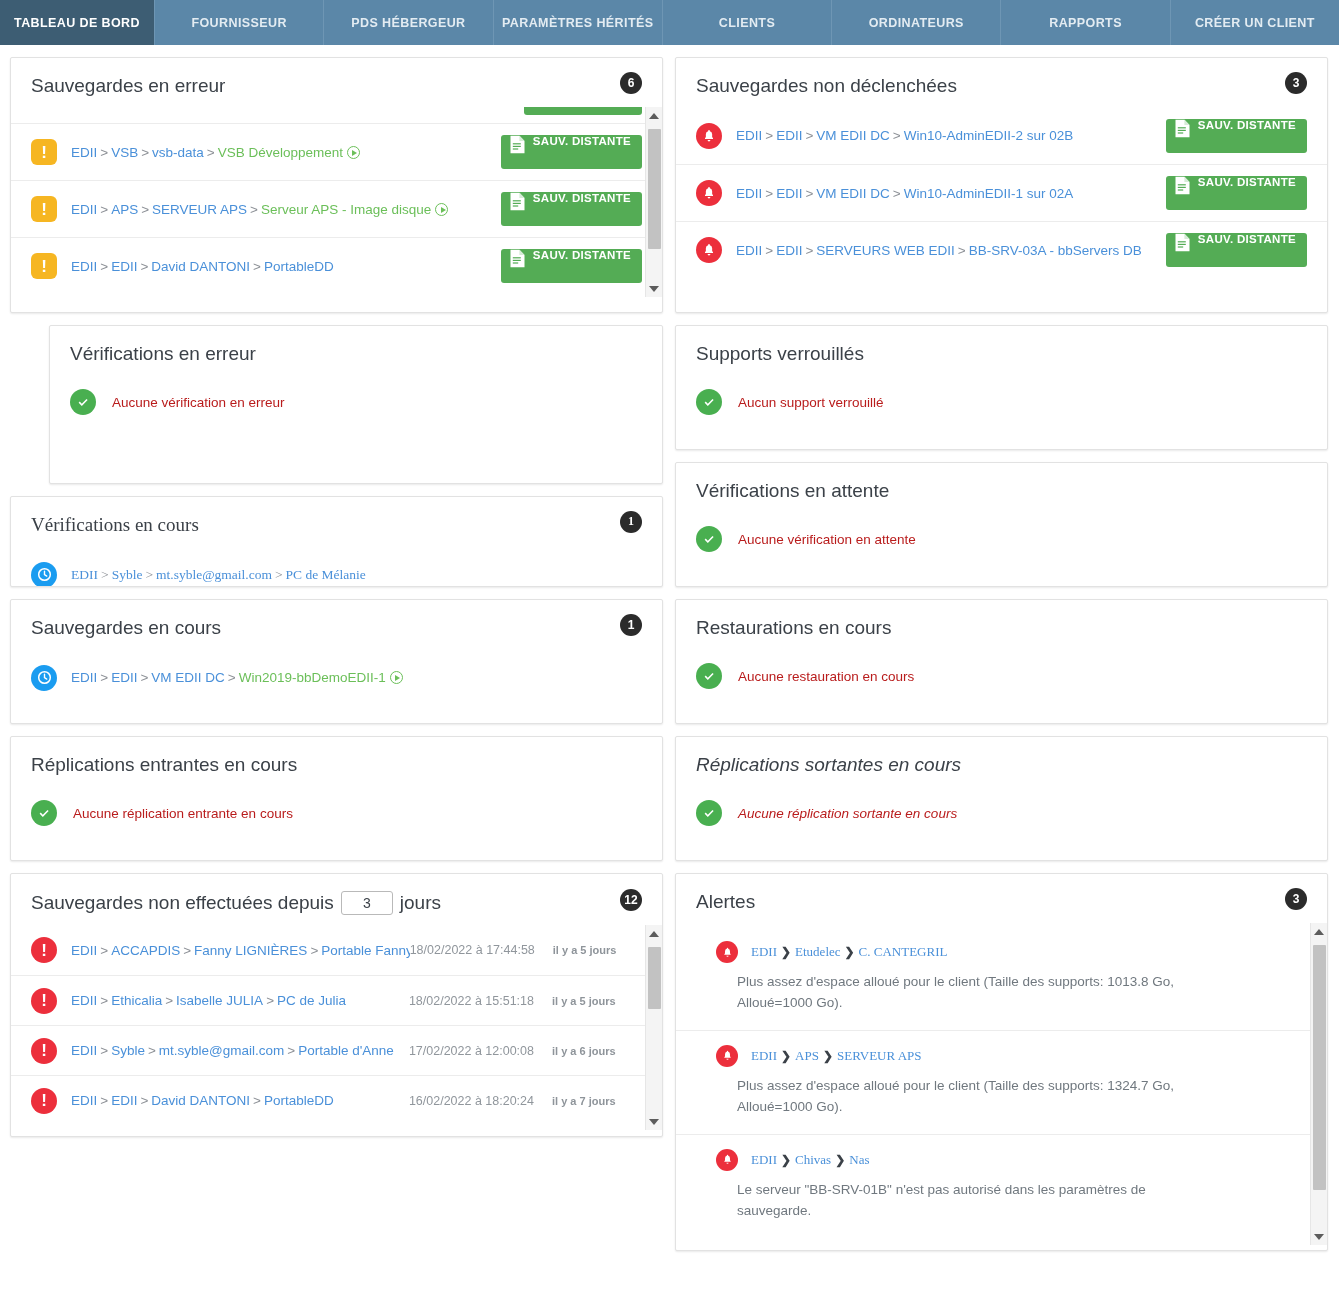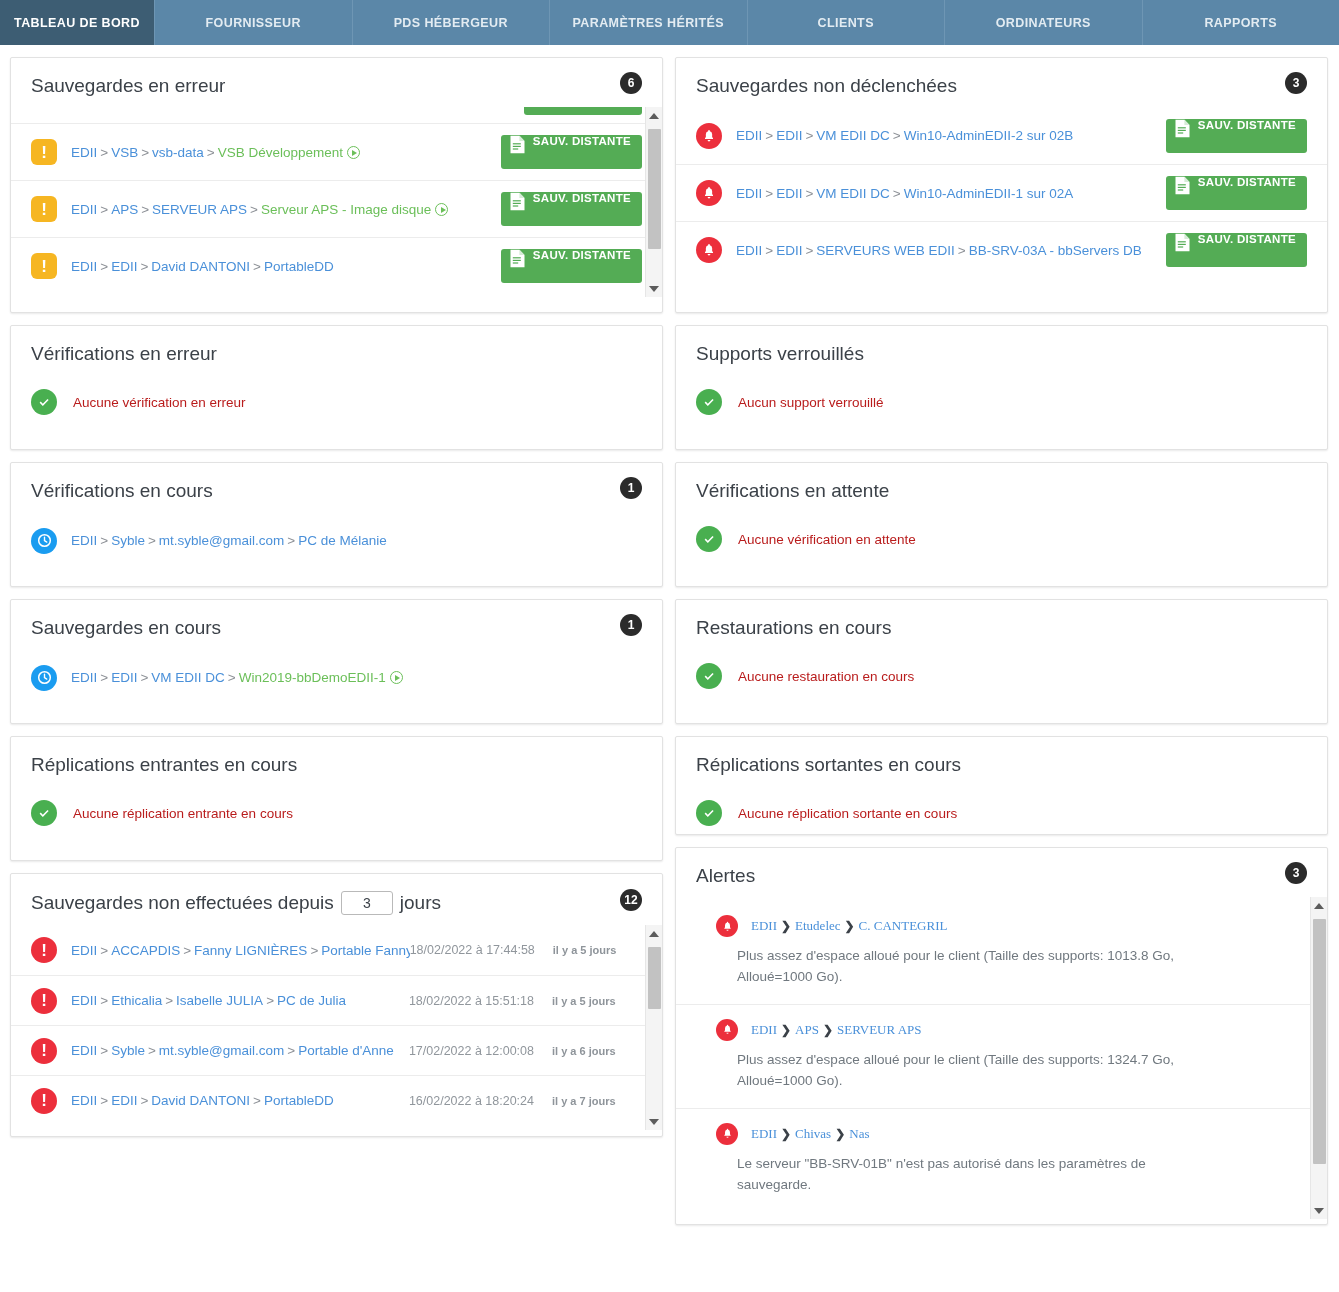--- a/index.html
+++ b/index.html
@@ -323,20 +323,23 @@
       <span>PARAMÈTRES HÉRITÉS</span>
     </div>
     <div class="nav-tab">
       <span>CLIENTS</span>
     </div>
     <div class="nav-tab">
       <span>ORDINATEURS</span>
     </div>
     <div class="nav-tab">
       <span>RAPPORTS</span>
+    </div>
+    <div class="nav-tab">
+      <span>CRÉER UN CLIENT</span>
     </div>
   </div>
 
 <div class="page">
 
   <div class="column col-left">
 
     <div class="card" style="height:256px;">
       <div class="card-head">
         <span class="card-title">Sauvegardes en erreur</span>
@@ -401,35 +404,35 @@
               <span class="tri up"></span>
             </div>
           <div class="thumb" style="top:22px;height:120px;"></div>
           <div class="arr down">
               <span class="tri down"></span>
             </div>
         </div>
       </div>
     </div>
 
-    <div class="card" style="height:125px;">
+    <div class="card" style="height:159px;margin-left:39px;">
       <div class="card-head">
         <span class="card-title">Vérifications en erreur</span>
       </div>
       <div class="row-plain">
         <span class="ico ico-ok">
           <svg viewBox="0 0 16 16">
               <path d="M6.2 11.6 2.8 8.2l1.2-1.2 2.2 2.2 5-5 1.2 1.2z" fill="#fff"></path>
             </svg>
         </span>
         <span class="empty-txt">Aucune vérification en erreur</span>
       </div>
     </div>
 
-    <div class="card" style="height:125px;">
+    <div class="card" style="height:91px;font-family:Liberation Serif, serif;">
       <div class="card-head">
         <span class="card-title">Vérifications en cours</span>
         <span class="badge">1</span>
       </div>
       <div class="card-body" id="verifications-running-rows">
           <div class="row first">
             <span class="ico ico-clock">
               <svg viewBox="0 0 16 16">
                 <circle cx="8" cy="8" r="6.2" fill="none" stroke="#fff" stroke-width="1.6"></circle>
                 <path d="M8 4.4v3.8l2.4 1.5" fill="none" stroke="#fff" stroke-width="1.5" stroke-linecap="round"></path>
@@ -626,21 +629,21 @@
       <div class="row-plain">
         <span class="ico ico-ok">
           <svg viewBox="0 0 16 16">
               <path d="M6.2 11.6 2.8 8.2l1.2-1.2 2.2 2.2 5-5 1.2 1.2z" fill="#fff"></path>
             </svg>
         </span>
         <span class="empty-txt">Aucune restauration en cours</span>
       </div>
     </div>
 
-    <div class="card" style="height:99px;">
+    <div class="card" style="height:125px;font-style:italic;">
       <div class="card-head">
         <span class="card-title">Réplications sortantes en cours</span>
       </div>
       <div class="row-plain">
         <span class="ico ico-ok">
           <svg viewBox="0 0 16 16">
               <path d="M6.2 11.6 2.8 8.2l1.2-1.2 2.2 2.2 5-5 1.2 1.2z" fill="#fff"></path>
             </svg>
         </span>
         <span class="empty-txt">Aucune réplication sortante en cours</span>

